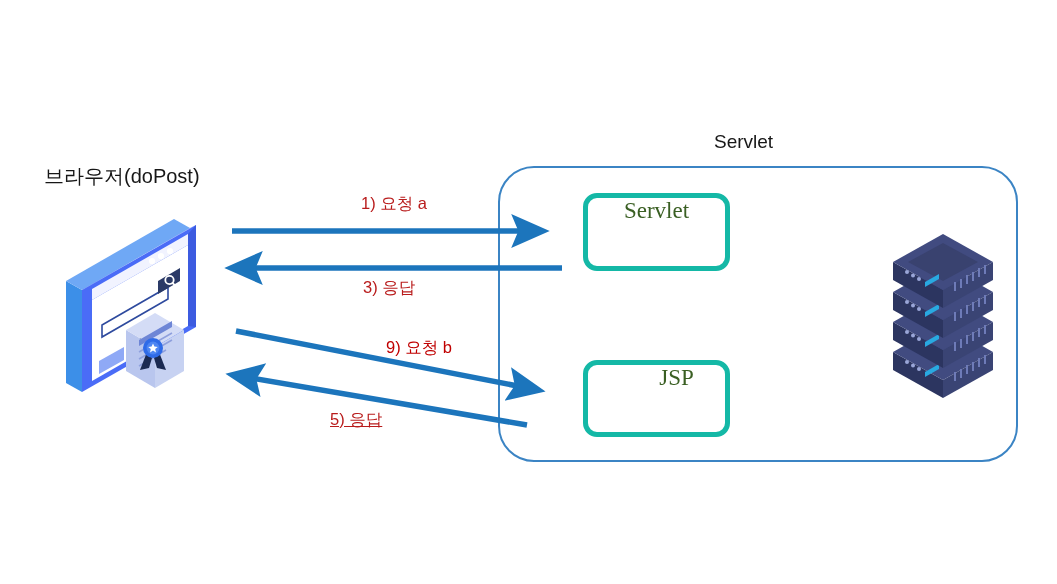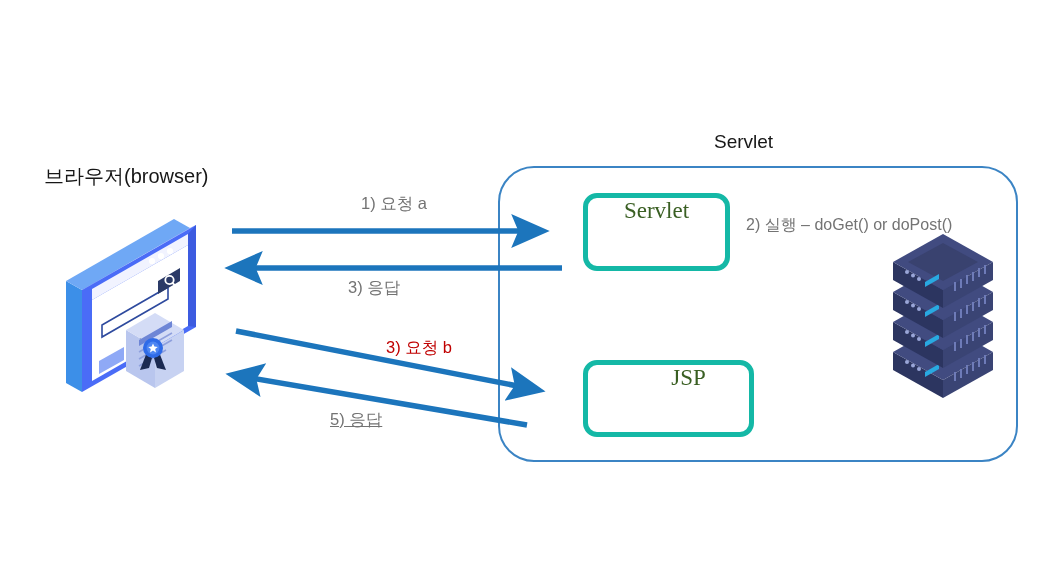--- a/index.html
+++ b/index.html
@@ -77,34 +77,34 @@
   }
   #servlet-box {
     left: 583px;
     top: 193px;
     width: 147px;
     height: 78px;
   }
   #jsp-box {
     left: 583px;
     top: 360px;
-    width: 171px;
+    width: 147px;
     height: 77px;
     padding-left: 40px;
   }
 
   
   .arrow-label {
     font-size: 16.5px;
     white-space: nowrap;
-    color: #737373;
+    color: #b91c1c;
   }
   .arrow-label.red { color: #C00000; }
   #label-req-a   { left: 361px; top: 193px; }
-  #label-resp-3  { left: 348px; top: 277px; }
+  #label-resp-3  { left: 363px; top: 277px; }
   #label-exec    { left: 746px; top: 215px; font-size: 16px; }
   #label-req-b   { left: 386px; top: 337px; }
   #label-resp-5  { left: 330px; top: 409px; text-decoration: underline; }
 
   
   #arrow-layer, #browser-art, #server-art {
     position: absolute;
     left: 0; top: 0;
     width: 1057px;
     height: 584px;
@@ -159,21 +159,21 @@
 
       <polygon points="147,352 140,370 149,368 152,358" fill="#1B2A52"></polygon>
       <polygon points="159,352 166,370 157,368 154,358" fill="#1B2A52"></polygon>
 
       <circle cx="153" cy="348" r="10" fill="#2F6BE8"></circle>
       <circle cx="153" cy="348" r="6.4" fill="#4E86F2"></circle>
       <polygon points="153,343.4 154.4,346.6 157.8,346.9 155.2,349.1 156,352.4 153,350.6 150,352.4 150.8,349.1 148.2,346.9 151.6,346.6" fill="#ffffff"></polygon>
     </g>
   </svg>
 
-  <div class="abs" id="browser-label">브라우저(browser)</div>
+  <div class="abs" id="browser-label">브라우저(doPost)</div>
 
   <div class="abs" id="server-label">Servlet</div>
 
   <div class="abs" id="server-container"></div>
 
   <svg id="server-art" viewBox="0 0 1057 584">
     <g>
 
       <polygon points="893,352 893,370 943,398 943,380" fill="#2C3560"></polygon>
       <polygon points="943,380 943,398 993,370 993,352" fill="#3A4474"></polygon>
@@ -261,21 +261,20 @@
 
     <line x1="562" y1="268" x2="232" y2="268" stroke="#1C75BC" stroke-width="5.5" marker-end="url(#ah-blue)"></line>
 
     <line x1="236" y1="331" x2="538" y2="390" stroke="#1C75BC" stroke-width="5.5" marker-end="url(#ah-blue)"></line>
 
     <line x1="527" y1="425" x2="233" y2="375" stroke="#1C75BC" stroke-width="5.5" marker-end="url(#ah-blue)"></line>
   </svg>
 
   <div class="abs arrow-label" id="label-req-a">1) 요청 a</div>
 
-  <div class="abs arrow-label" id="label-exec">2) 실행 – doGet() or doPost()</div>
 
   <div class="abs arrow-label" id="label-resp-3">3) 응답</div>
 
-  <div class="abs arrow-label red" id="label-req-b">3) 요청 b</div>
+  <div class="abs arrow-label red" id="label-req-b">9) 요청 b</div>
 
   <div class="abs arrow-label" id="label-resp-5">5) 응답</div>
 
 </div>
 
 </body></html>

